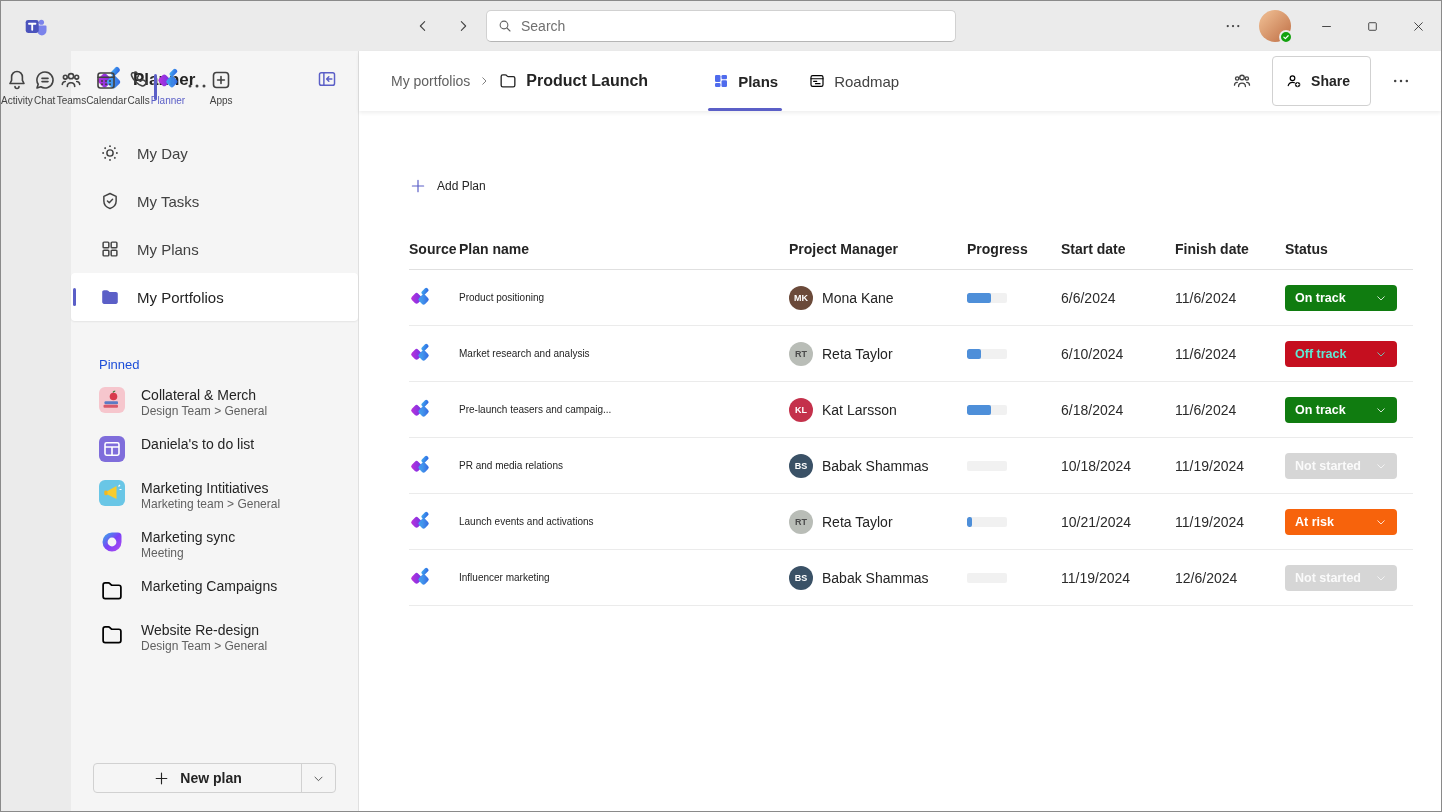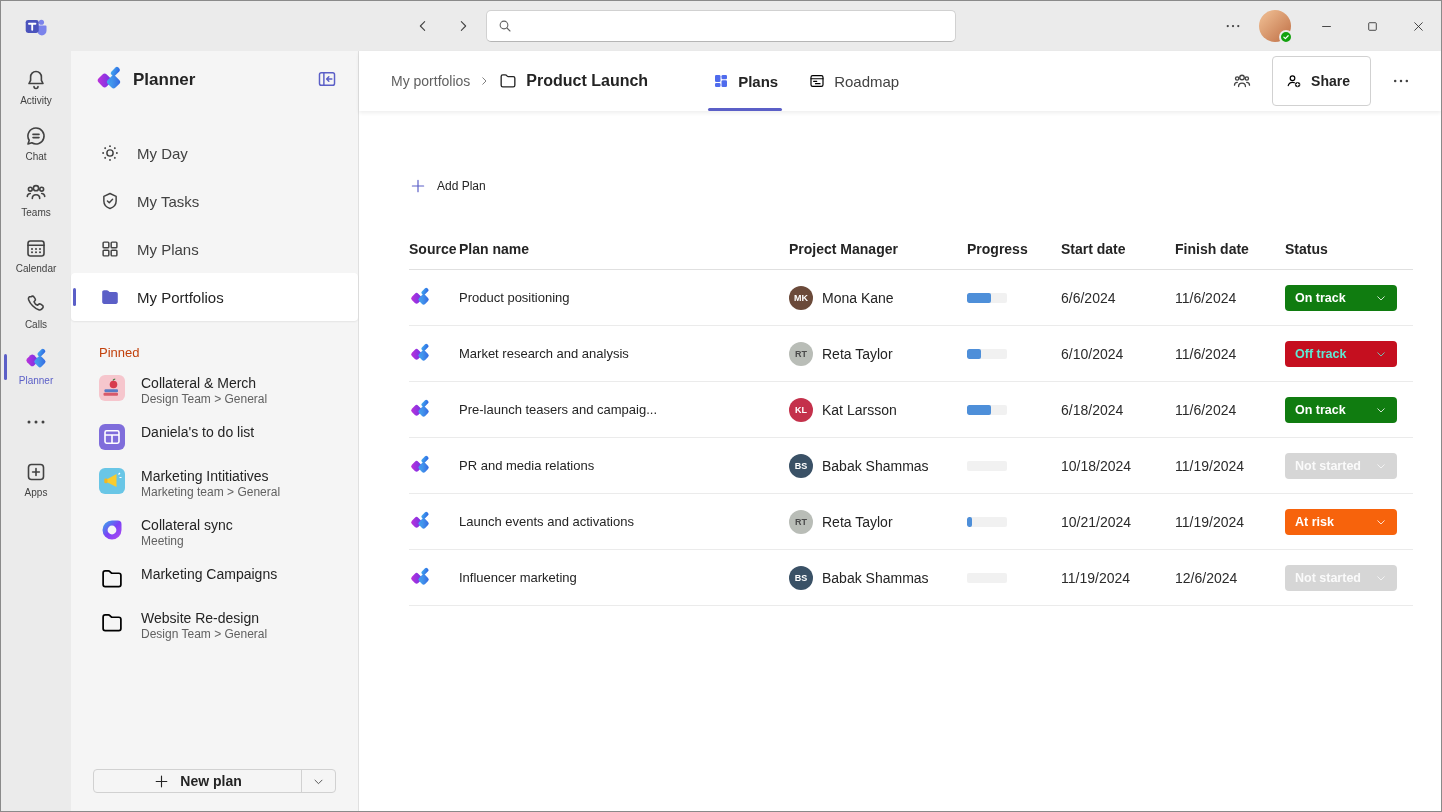--- a/index.html
+++ b/index.html
@@ -23,21 +23,21 @@
   .tb-avatar { width:32px; height:32px; border-radius:50%; margin:0 12px 0 8px; background:linear-gradient(135deg,#e8b287 20%,#c97f55 80%); position:relative; cursor:pointer; }
   .presence { position:absolute; right:-2px; bottom:-2px; width:14px; height:14px; border-radius:50%; background:#13a10e; border:2px solid #ebebeb; display:flex; align-items:center; justify-content:center; }
   .presence svg { width:8px; height:8px; }
   .winctl { width:46px; height:50px; display:flex; align-items:center; justify-content:center; color:#242424; cursor:pointer; }
   .winctl svg { width:13px; height:13px; }
 
   
   .app { flex:1; display:flex; min-height:0; }
 
   
-  .rail { width:70px; flex:0 0 70px; background:#ebebeb; display:flex; flex-direction:column; align-items:stretch; padding-top:8px; }
+  .rail { width:70px; flex:0 0 70px; background:#ebebeb; display:flex; align-items:stretch; padding-top:8px; }
   .rail-item { position:relative; height:56px; display:flex; flex-direction:column; align-items:center; justify-content:center; gap:3px; color:#424242; cursor:pointer; }
   .rail-item .ricon { width:24px; height:24px; color:#424242; }
   .rail-item .ricon svg { width:24px; height:24px; }
   .rail-item .rlabel { font-size:10px; color:#424242; }
   .rail-item.active .rlabel { color:#5b5fc7; }
   .rail-item.active::before { content:""; position:absolute; left:3px; top:50%; transform:translateY(-50%); width:3px; height:26px; border-radius:2px; background:#5b5fc7; }
 
   
   .sidebar { width:288px; flex:0 0 288px; background:#f5f5f5; border-right:1px solid #e0e0e0; display:flex; flex-direction:column; }
   .sb-header { height:58px; display:flex; align-items:center; padding:0 18px 0 24px; }
@@ -47,30 +47,30 @@
   .sb-collapse { width:24px; height:24px; color:#5b5fc7; cursor:pointer; }
   .sb-collapse svg { width:22px; height:22px; }
   .sb-nav { margin-top:20px; }
   .nav-item { position:relative; height:48px; display:flex; align-items:center; gap:16px; padding-left:28px; cursor:pointer; }
   .nav-item .nicon { width:22px; height:22px; color:#424242; display:flex; }
   .nav-item .nicon svg { width:22px; height:22px; }
   .nav-item .nlabel { font-size:15px; color:#424242; }
   .nav-item.active { background:#fff; border-radius:4px; box-shadow:0 1px 2px rgba(0,0,0,.07); }
   .nav-item.active .nlabel { color:#242424; }
   .nav-item.active::before { content:""; position:absolute; left:2px; top:50%; transform:translateY(-50%); width:3px; height:18px; border-radius:2px; background:#5b5fc7; }
-  .pinned-label { font-size:13px; color:#c2410c; padding:24px 0 6px 28px; }
+  .pinned-label { font-size:13px; color:#1d4ed8; padding:36px 0 6px 28px; }
   .pinned-item { display:flex; align-items:flex-start; gap:16px; padding:9px 12px 9px 28px; cursor:pointer; }
   .pinned-item .picon { width:26px; height:26px; flex:0 0 26px; display:flex; align-items:center; justify-content:center; }
   .pinned-item .picon svg { width:26px; height:26px; }
   .pinned-item .ptext { display:flex; flex-direction:column; gap:1px; min-width:0; }
   .pinned-item .ptitle { font-size:14px; color:#242424; white-space:nowrap; overflow:hidden; }
   .pinned-item .psub { font-size:12px; color:#616161; white-space:nowrap; }
   .sb-spacer { flex:1; }
   .newplan-wrap { padding:14px 22px 18px 22px; }
-  .newplan { height:24px; border:1px solid #d1d1d1; border-radius:4px; display:flex; align-items:center; background:transparent; cursor:pointer; }
+  .newplan { height:30px; border:1px solid #d1d1d1; border-radius:4px; display:flex; align-items:center; background:transparent; cursor:pointer; }
   .newplan .np-main { flex:1; display:flex; align-items:center; justify-content:center; gap:10px; font-size:14px; font-weight:bold; color:#242424; }
   .newplan .np-main svg { width:17px; height:17px; color:#242424; }
   .newplan .np-split { width:34px; height:100%; border-left:1px solid #d1d1d1; display:flex; align-items:center; justify-content:center; color:#424242; }
   .newplan .np-split svg { width:13px; height:13px; }
 
   
   .main { flex:1; background:#fff; display:flex; flex-direction:column; min-width:0; }
   .main-header { height:60px; flex:0 0 60px; display:flex; align-items:center; padding:0 24px 0 32px; position:relative; box-shadow:0 2px 4px rgba(0,0,0,.07); z-index:2; background:#fff; }
   .breadcrumb { display:flex; align-items:center; gap:8px; }
   .bc-root { font-size:14px; color:#616161; cursor:pointer; }
@@ -97,21 +97,21 @@
   .add-plan { margin-top:66px; display:inline-flex; align-items:center; gap:10px; cursor:pointer; }
   .add-plan svg { width:18px; height:18px; color:#5b5fc7; }
   .add-plan span { font-size:12px; color:#242424; }
 
   .grid-cols { display:grid; grid-template-columns:50px 330px 178px 94px 114px 110px 130px; align-items:center; }
   .thead { margin-top:42px; padding-bottom:12px; border-bottom:1px solid #e0e0e0; }
   .thead .th { font-size:14px; font-weight:bold; color:#242424; }
   .trow { height:56px; border-bottom:1px solid #ebebeb; cursor:pointer; }
   .src-icon { display:flex; }
   .src-icon svg { width:22px; height:22px; }
-  .cell-plan { font-size:13px; color:#242424; white-space:nowrap; overflow:hidden; }
+  .cell-plan { font-size:10px; color:#242424; white-space:nowrap; overflow:hidden; }
   .cell-mgr { display:flex; align-items:center; gap:9px; }
   .avatar { width:24px; height:24px; border-radius:50%; display:flex; align-items:center; justify-content:center; font-size:9px; font-weight:bold; color:#fff; flex:0 0 24px; }
   .mgr-name { font-size:14px; color:#242424; white-space:nowrap; }
   .pbar { width:40px; height:10px; background:#f1f1f1; border-radius:2px; overflow:hidden; }
   .pfill { height:100%; background:#4e8fd9; border-radius:2px; }
   .cell-date { font-size:14px; color:#2b2b2b; }
   .pill { width:112px; height:26px; border-radius:4px; display:flex; align-items:center; justify-content:space-between; padding:0 10px; cursor:pointer; }
   .pill .plabel { font-size:12.5px; font-weight:bold; }
   .pill svg { width:12px; height:12px; }
 </style>
@@ -139,20 +139,21 @@
           </svg>
         </div>
     </div>
     <div class="searchbox">
       <span style="display:flex;">
           <svg viewBox="0 0 24 24">
             <circle cx="10.5" cy="10.5" r="5.8" fill="none" stroke="currentColor" stroke-width="1.6" stroke-linecap="round" stroke-linejoin="round"></circle>
             <path d="M15 15l4.5 4.5" fill="none" stroke="currentColor" stroke-width="1.6" stroke-linecap="round" stroke-linejoin="round"></path>
           </svg>
         </span>
+      <input type="text" placeholder="Search" style="">
     </div>
     <div class="tb-right">
       <div class="tb-ellipsis">
           <svg viewBox="0 0 24 24">
             <circle cx="5" cy="12" r="1.5" fill="currentColor"></circle>
             <circle cx="12" cy="12" r="1.5" fill="currentColor"></circle>
             <circle cx="19" cy="12" r="1.5" fill="currentColor"></circle>
           </svg>
         </div>
       <div class="tb-avatar">
@@ -374,21 +375,21 @@
                   <linearGradient id="lpg" x1="0" y1="0" x2="1" y2="1">
                     <stop offset="0" stop-color="#30b3e8"></stop>
                     <stop offset="0.5" stop-color="#7b42f6"></stop>
                     <stop offset="1" stop-color="#b44cf0"></stop>
                   </linearGradient>
                 </defs>
                 <path d="M13 3.5a9.5 9.5 0 1 0 9.5 9.5V7.2A3.7 3.7 0 0 0 18.8 3.5zM13 8.6a4.4 4.4 0 1 1 0 8.8 4.4 4.4 0 0 1 0-8.8z" fill="url(#lpg)"></path>
               </svg>
             </span>
             <span class="ptext">
-              <span class="ptitle">Collateral sync</span>
+              <span class="ptitle">Marketing sync</span>
               <span class="psub">Meeting</span>
             </span>
           </div>
           <div class="pinned-item">
             <span class="picon">
               <svg viewBox="0 0 24 24">
                 <path d="M3.8 6.5c0-1.05.85-1.9 1.9-1.9h3c.5 0 .99.2 1.34.56l.97.97c.36.36.84.56 1.35.56h5.95c1.05 0 1.9.85 1.9 1.9v8.5c0 1.05-.85 1.9-1.9 1.9H5.7c-1.05 0-1.9-.85-1.9-1.9z" fill="none" stroke="currentColor" stroke-width="1.6" stroke-linecap="round" stroke-linejoin="round"></path>
               </svg>
             </span>
             <span class="ptext">

